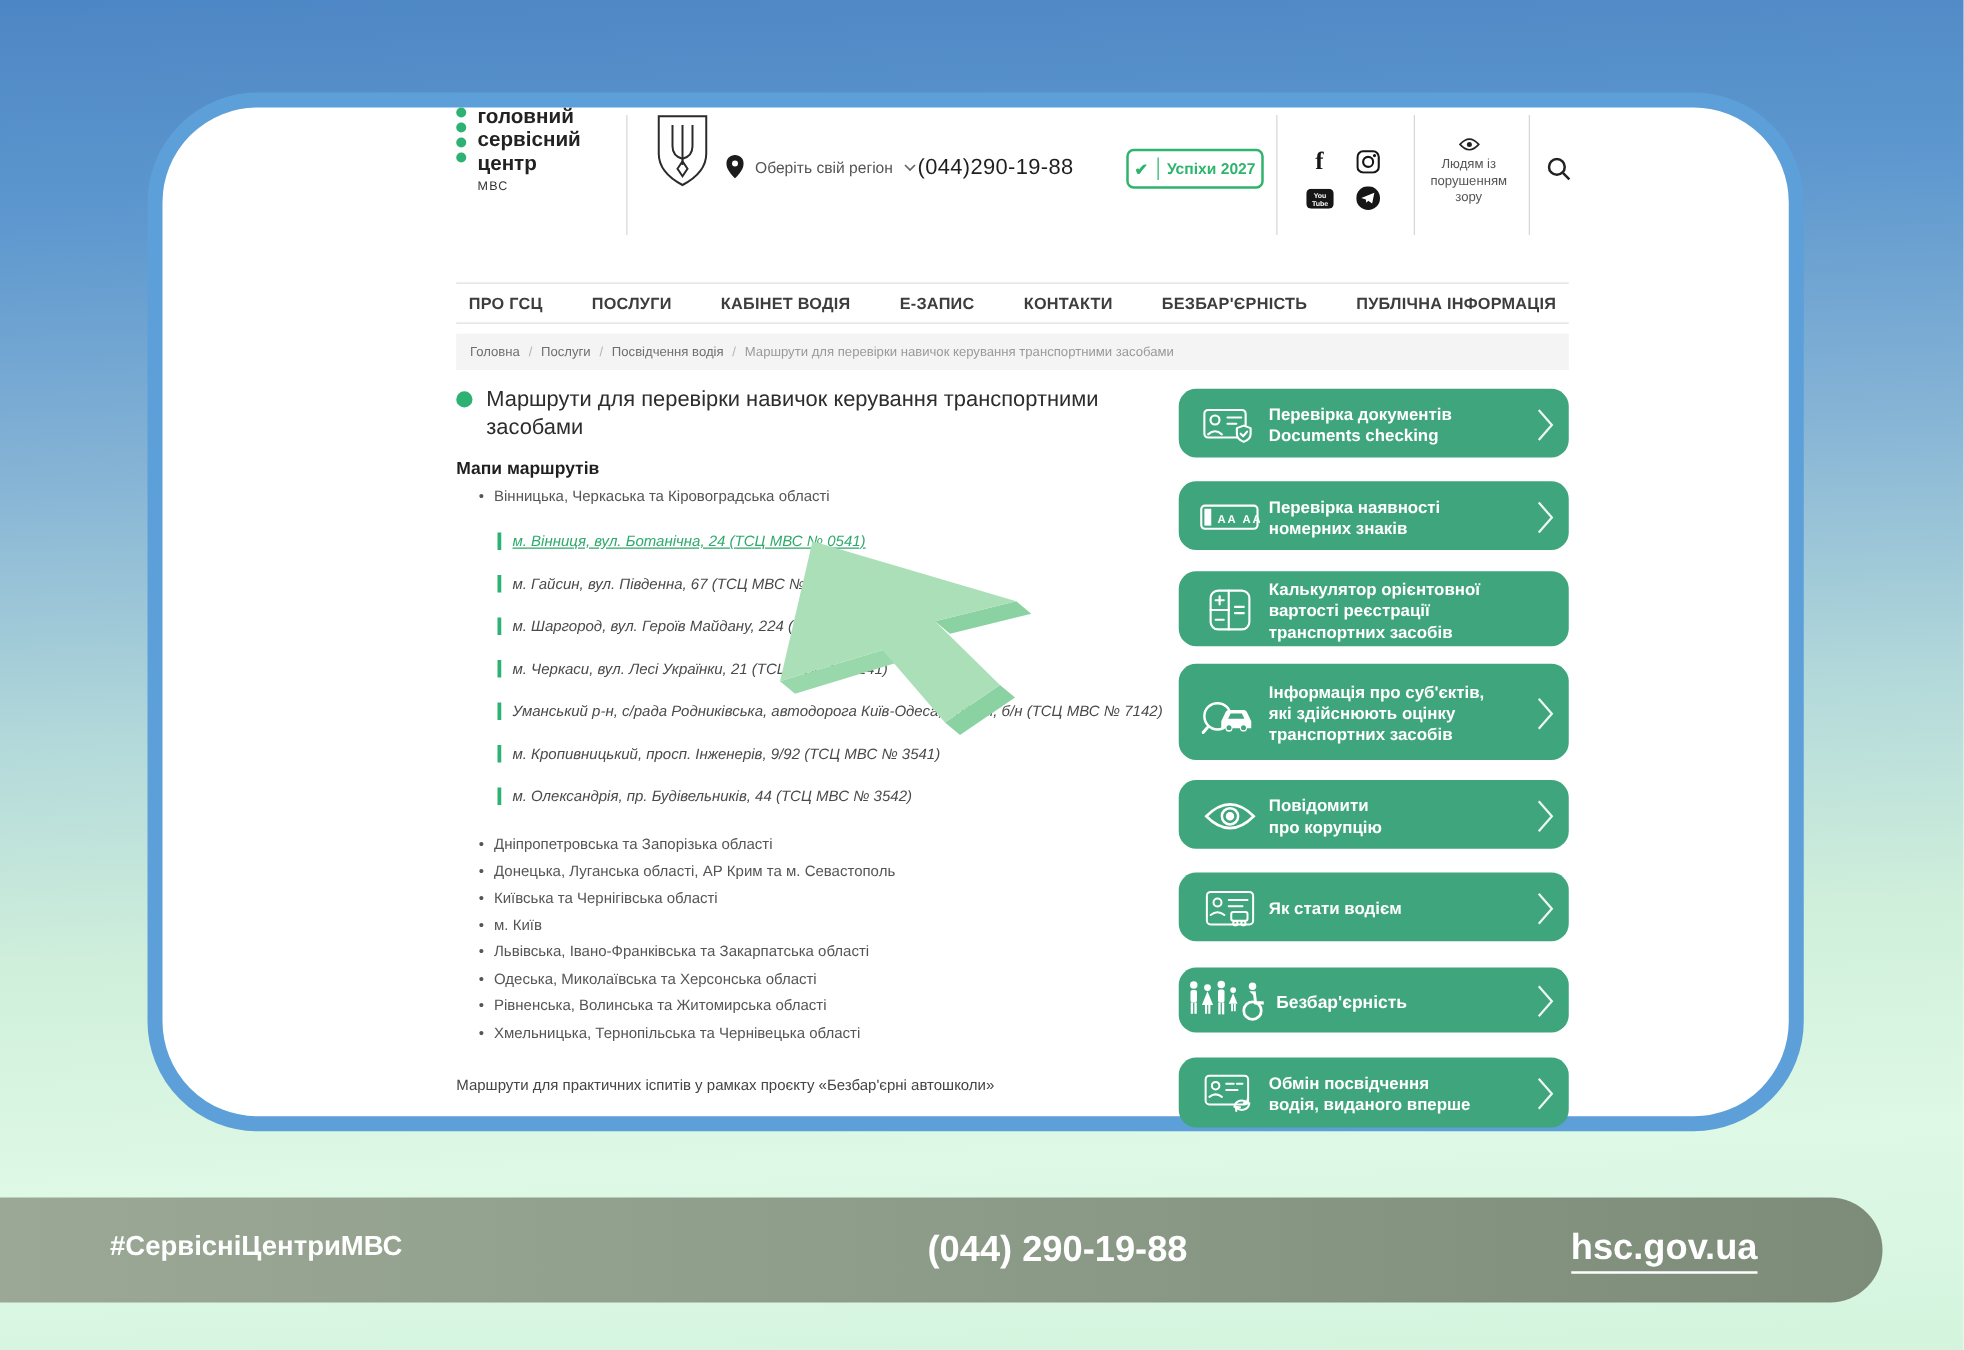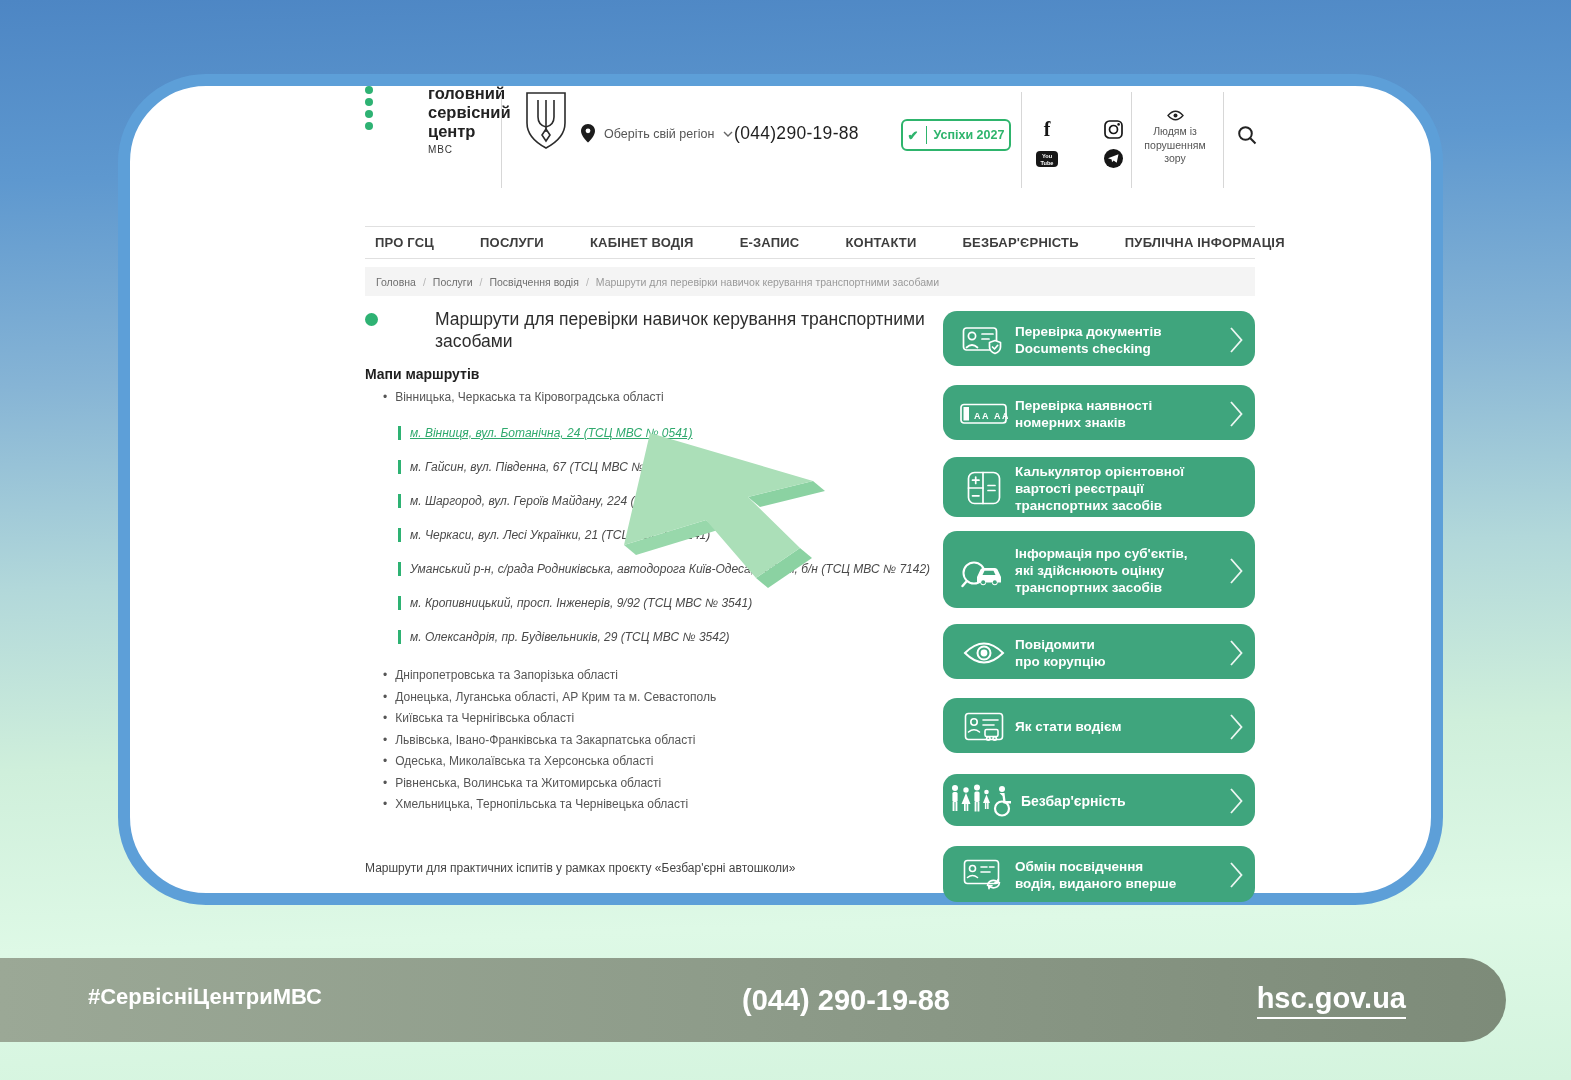--- a/index.html
+++ b/index.html
@@ -2,21 +2,21 @@
 <html><head>
 <meta charset="utf-8">
 <style>
   * { margin:0; padding:0; box-sizing:border-box; }
   body { font-family:"Liberation Sans", sans-serif; }
   .page {
     position:relative; width:1571px; height:1080px; overflow:hidden;
     background:linear-gradient(178deg,#4d86c4 0%, #5e98cf 16%, #86b4d5 34%,
                #b2d8da 52%, #cfefdb 68%, #def9e6 84%, #d4f4de 100%);
   }
-  .abs { position:absolute;gap:46px; }
+  .abs { position:absolute; }
   
   .card {
     position:absolute; left:118px; top:74px; width:1325px; height:831px;
     background:#ffffff; border:12px solid #5d9fd8; border-radius:88px;
   }
   
   .logo { left:365px; top:84px; display:flex; cursor:pointer; }
   .logo-dots { display:flex; flex-direction:column; gap:4px; margin:2px 9px 0 0; }
   .logo-dots i { width:8px; height:8px; border-radius:50%; background:#2eb273; }
   .logo-text { font-size:16.5px; font-weight:700; color:#222; line-height:19px; }
@@ -236,28 +236,29 @@
     <div class="addr">
       <span class="addr-bar"></span>
       <span class="addr-text">Уманський р-н, с/рада Родниківська, автодорога Київ-Одеса, 203 км, б/н (ТСЦ МВС № 7142)</span>
     </div>
     <div class="addr">
       <span class="addr-bar"></span>
       <span class="addr-text">м. Кропивницький, просп. Інженерів, 9/92 (ТСЦ МВС № 3541)</span>
     </div>
     <div class="addr">
       <span class="addr-bar"></span>
-      <span class="addr-text">м. Олександрія, пр. Будівельників, 29 (ТСЦ МВС № 3542)</span>
+      <span class="addr-text">м. Олександрія, пр. Будівельників, 44 (ТСЦ МВС № 3542)</span>
     </div>
   </div>
 
   <div class="abs region-list">
     <div class="region-item">Дніпропетровська та Запорізька області</div>
     <div class="region-item">Донецька, Луганська області, АР Крим та м. Севастополь</div>
     <div class="region-item">Київська та Чернігівська області</div>
+    <div class="region-item">м. Київ</div>
     <div class="region-item">Львівська, Івано-Франківська та Закарпатська області</div>
     <div class="region-item">Одеська, Миколаївська та Херсонська області</div>
     <div class="region-item">Рівненська, Волинська та Житомирська області</div>
     <div class="region-item">Хмельницька, Тернопільська та Чернівецька області</div>
   </div>
 
   <div class="abs footer-note">Маршрути для практичних іспитів у рамках проєкту «Безбар'єрні автошколи»</div>
 
   <div class="abs btn-col">
 

